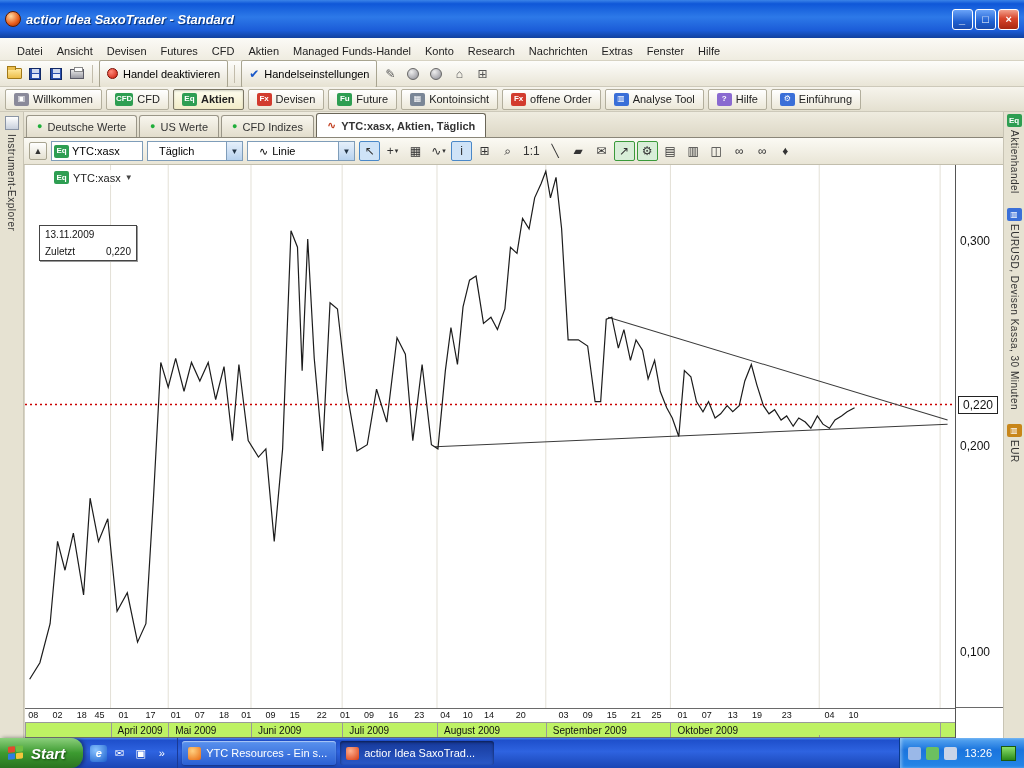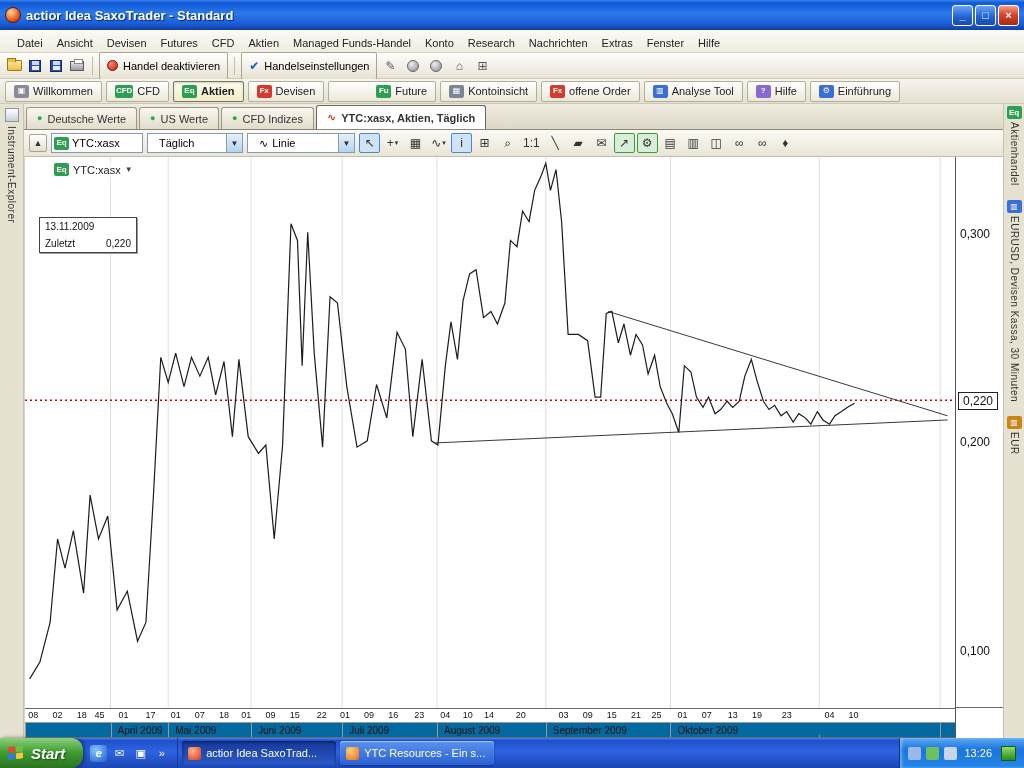--- a/index.html
+++ b/index.html
@@ -1,20 +1,20 @@
 <!DOCTYPE html>
 <html><head>
 <meta charset="utf-8">
 <style>
   *{margin:0;padding:0;box-sizing:border-box;font-family:"Liberation Sans","DejaVu Sans",sans-serif;}
   html,body{width:1024px;height:768px;overflow:hidden;background:#ece9d8;}
   .app{width:1024px;height:768px;display:flex;flex-direction:column;}
 
   
-  .titlebar{height:30px;background:linear-gradient(180deg,#3a83e8 0%,#0f57d8 10%,#2d79e8 45%,#1b5cd8 80%,#10409e 100%);display:flex;align-items:center;padding:0 5px;color:#fff;flex:0 0 auto;}
+  .titlebar{height:38px;background:linear-gradient(180deg,#3a83e8 0%,#0f57d8 10%,#2d79e8 45%,#1b5cd8 80%,#10409e 100%);display:flex;align-items:center;padding:0 5px;color:#fff;flex:0 0 auto;font-style:italic;}
   .app-icon{width:16px;height:16px;border-radius:50%;background:radial-gradient(circle at 35% 30%,#ffd9a0,#e85a1a 60%,#8a2a00);margin-right:5px;border:1px solid #5a1a00;}
   .title-text{flex:1;font-size:13px;font-weight:bold;text-shadow:1px 1px 1px #002a70;}
   .win-btns{display:flex;gap:2px;}
   .win-btn{width:21px;height:21px;border-radius:3px;border:1px solid #fff;color:#fff;font-size:11px;font-weight:bold;display:flex;align-items:center;justify-content:center;line-height:1;}
   .btn-min,.btn-max{background:linear-gradient(#6aa3f8,#2060d0 60%,#1a4cb0);}
   .btn-close{background:linear-gradient(#f2a08c,#d8452b 45%,#a82812);}
 
   
   .menubar{height:23px;background:linear-gradient(#fbfaf6,#efece0);border-bottom:1px solid #d6d2c2;display:flex;align-items:flex-end;padding-left:10px;font-size:11px;color:#222;flex:0 0 auto;}
   .menu-item{padding:3px 7px;cursor:default;}
@@ -78,21 +78,21 @@
   .chart-wrap{flex:1;display:flex;min-height:0;}
   .plot-col{flex:1;display:flex;flex-direction:column;min-width:0;border-left:1px solid #d8d4c6;}
   .plot{flex:1;position:relative;background:#fff;overflow:hidden;}
   .plot svg{position:absolute;inset:0;width:100%;height:100%;}
   .legend{position:absolute;top:5px;left:26px;display:flex;align-items:center;gap:4px;font-size:11px;color:#222;background:rgba(255,255,255,.8);padding:1px 3px;}
   .legend .caret{font-size:8px;color:#444;}
   .tooltip{position:absolute;left:14px;top:60px;width:98px;background:#fff;border:1px solid #444;font-size:10px;color:#111;box-shadow:1px 1px 0 #999;}
   .tooltip .row{padding:3px 5px;display:flex;justify-content:space-between;}
   .day-row{height:14px;position:relative;border-top:1px solid #6a6a6a;background:#fff;overflow:hidden;flex:0 0 auto;}
   .dtick{position:absolute;top:1px;transform:translateX(-50%);font-size:9px;color:#111;}
-  .month-row{height:16px;position:relative;border-top:1px solid #9a9a9a;border-bottom:1px solid #6a6a6a;background:#0369a1;overflow:hidden;flex:0 0 auto;}
+  .month-row{height:16px;position:relative;border-top:1px solid #9a9a9a;border-bottom:1px solid #6a6a6a;background:#bef264;overflow:hidden;flex:0 0 auto;}
   .mcell{position:absolute;top:0;bottom:0;border-left:1px solid #9a9a9a;font-size:10px;color:#111;padding:2px 0 0 6px;white-space:nowrap;overflow:hidden;}
   .axis-col{width:48px;display:flex;flex-direction:column;background:#fff;border-left:1px solid #555;flex:0 0 auto;}
   .axis-inner{flex:1;position:relative;}
   .axis-spacer{height:31px;border-top:1px solid #6a6a6a;}
   .ytick{position:absolute;left:4px;transform:translateY(-50%);font-size:12px;color:#111;}
   .ytick.boxed{border:1px solid #222;background:#fff;padding:1px 4px;left:2px;}
 
   
   .statusbar{height:24px;background:#ece9d8;border-top:1px solid #fff;display:flex;align-items:center;gap:4px;padding:0 4px;font-size:11px;color:#222;flex:0 0 auto;}
   .sb-panel{height:18px;border:1px solid;border-color:#9a968a #fff #fff #9a968a;display:flex;align-items:center;padding:0 6px;gap:5px;}
@@ -196,21 +196,21 @@
       </div>
       <div class="ws-btn on">
         <span class="badge" style="background: rgb(46, 158, 82);">Eq</span>
         <span class="ws-label">Aktien</span>
       </div>
       <div class="ws-btn">
         <span class="badge" style="background: rgb(210, 59, 46);">Fx</span>
         <span class="ws-label">Devisen</span>
       </div>
       <div class="ws-btn">
-        <span class="badge" style="background: rgb(46, 158, 82); margin-left: 39px;">Fu</span>
+        <span class="badge" style="background: rgb(46, 158, 82);">Fu</span>
         <span class="ws-label">Future</span>
       </div>
       <div class="ws-btn">
         <span class="badge" style="background: rgb(122, 134, 150);">▦</span>
         <span class="ws-label">Kontoinsicht</span>
       </div>
       <div class="ws-btn">
         <span class="badge" style="background: rgb(210, 59, 46);">Fx</span>
         <span class="ws-label">offene Order</span>
       </div>
@@ -453,27 +453,27 @@
           <i style="background:#f4c63c"></i>
       </span>
       <span>Start</span>
     </div>
     <div class="qlaunch">
       <span class="ql-ic ql-e">e</span>
       <span class="ql-ic">✉</span>
       <span class="ql-ic">▣</span>
       <span class="ql-ic">»</span>
     </div>
+    <div class="task-btn">
+      <span class="task-ic ff"></span>
+      <span>YTC Resources - Ein s...</span>
+    </div>
     <div class="task-btn active">
       <span class="task-ic sx"></span>
       <span>actior Idea SaxoTrad...</span>
-    </div>
-    <div class="task-btn">
-      <span class="task-ic ff"></span>
-      <span>YTC Resources - Ein s...</span>
     </div>
     <div class="tray">
       <span class="tray-ic" style="background:#9ab8e8"></span>
       <span class="tray-ic" style="background:#6cc060"></span>
       <span class="tray-ic" style="background:#c8d4e8"></span>
       <span class="clock">13:26</span>
       <span class="green-edge"></span>
     </div>
   </div>
 

